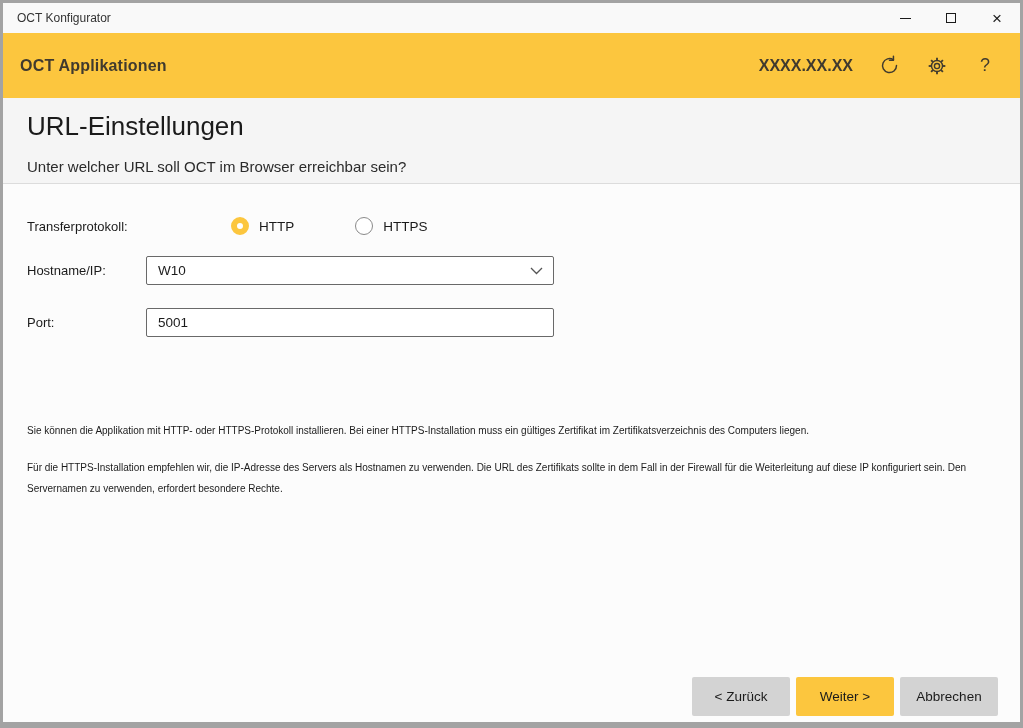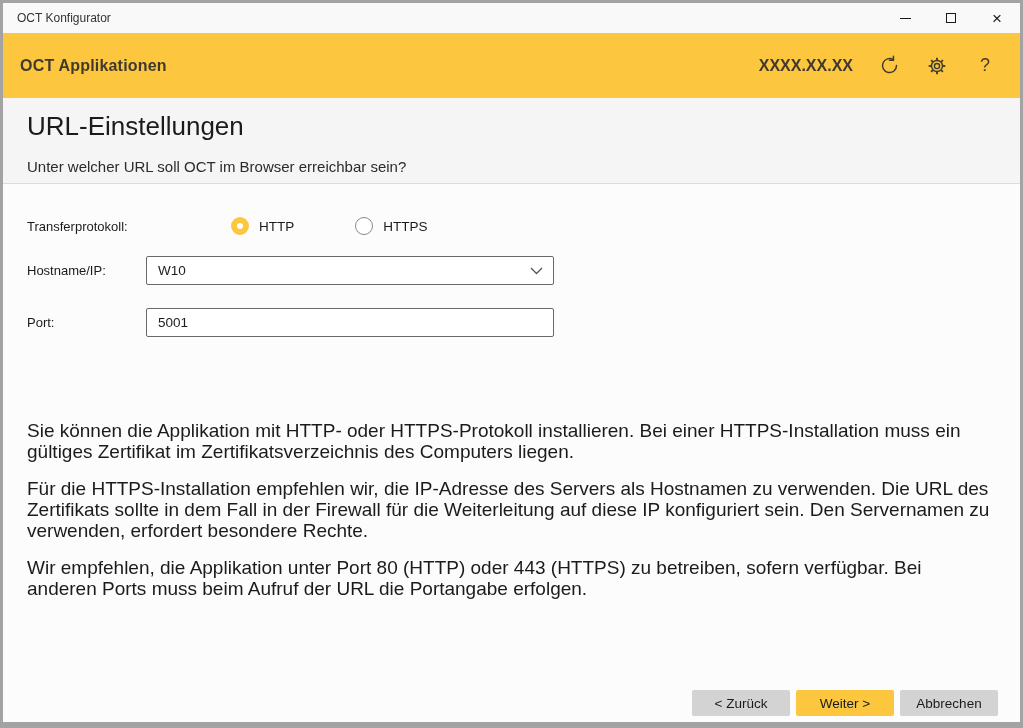--- a/index.html
+++ b/index.html
@@ -83,31 +83,31 @@
   }
   .combo input { padding-right:34px; }
   .combo-chevron {
     position:absolute; right:10px; top:0; height:100%;
     display:flex; align-items:center;
   }
 
   
   .info { margin-top:83px; }
   .info p {
-    font-size:19px; line-height:21px; color:#1b1b1b;
+    font-size:10px; line-height:21px; color:#1b1b1b;
     margin-bottom:16px; max-width:978px;
   }
 
   
   .footer {
     position:absolute; right:22px; bottom:6px;
     display:flex; gap:6px;
   }
   .btn {
-    min-width:98px; height:26px;
+    min-width:98px; height:39px;
     border:none; border-radius:2px;
     background:#d3d3d3; color:#1b1b1b;
     font-family:"Liberation Sans", sans-serif;
     font-size:13.5px;
     padding:0 14px;
     display:flex; align-items:center; justify-content:center;
     cursor:default;
   }
   .btn.primary { background:#fcc63e; }
 </style>
@@ -205,21 +205,20 @@
         <div class="field-box">
           <input type="text" value="5001" style="">
         </div>
       </div>
 
     </div>
 
     <div class="info">
       <p>Sie können die Applikation mit HTTP- oder HTTPS-Protokoll installieren. Bei einer HTTPS-Installation muss ein gültiges Zertifikat im Zertifikatsverzeichnis des Computers liegen.</p>
       <p>Für die HTTPS-Installation empfehlen wir, die IP-Adresse des Servers als Hostnamen zu verwenden. Die URL des Zertifikats sollte in dem Fall in der Firewall für die Weiterleitung auf diese IP konfiguriert sein. Den Servernamen zu verwenden, erfordert besondere Rechte.</p>
-      <p>Wir empfehlen, die Applikation unter Port 80 (HTTP) oder 443 (HTTPS) zu betreiben, sofern verfügbar. Bei anderen Ports muss beim Aufruf der URL die Portangabe erfolgen.</p>
     </div>
 
   </div>
 
   <div class="footer">
     <button class="btn">&lt; Zurück</button>
     <button class="btn primary">Weiter &gt;</button>
     <button class="btn">Abbrechen</button>
   </div>
 

